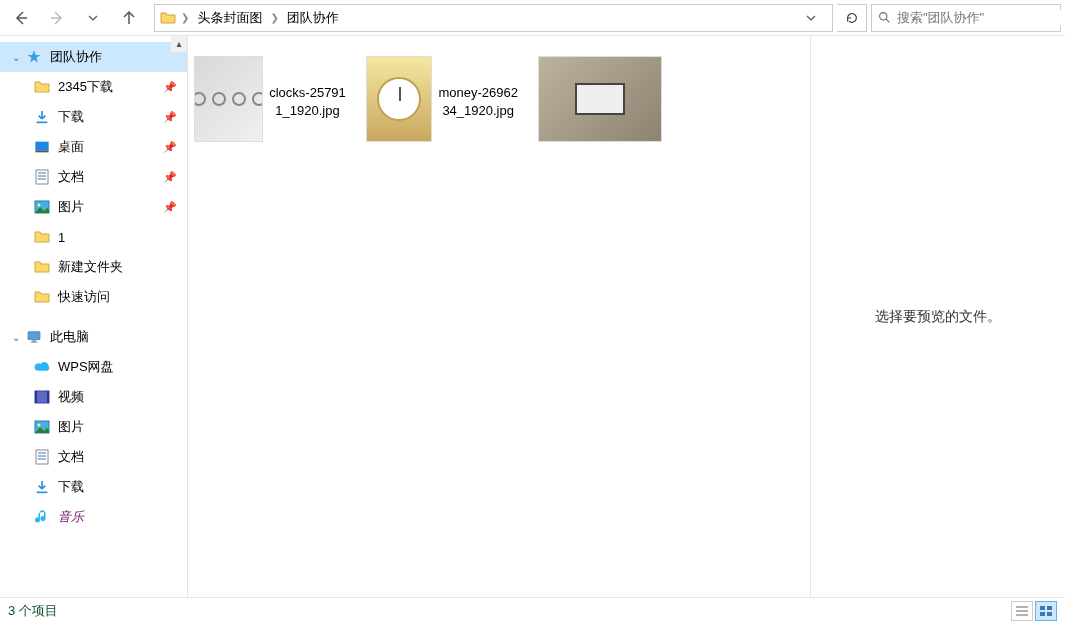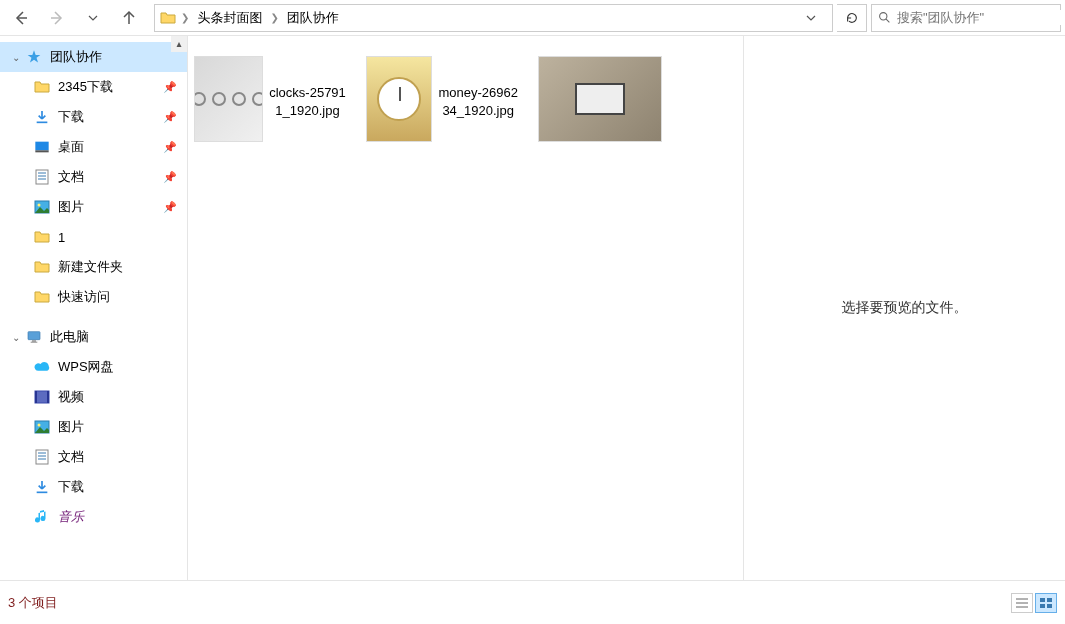--- a/index.html
+++ b/index.html
@@ -36,24 +36,24 @@
 .tree-item .collapse { width: 10px; color: #666; font-size: 10px; margin-right: 2px; }
 .tree-item.child { padding-left: 32px; }
 .tree-item.cut { font-style: italic; color: #701a75; }
 
 .content { flex: 1; display: flex; min-width: 0; }
 .files { flex: 1; padding: 20px 6px; display: flex; gap: 14px; align-items: flex-start; }
 .file-item { width: 158px; display: flex; flex-direction: row; align-items: center; cursor: pointer; }
 .thumb { width: 124px; height: 86px; border: 1px solid #ddd; background: #eee; display: flex; align-items: center; justify-content: center; overflow: hidden; }
 .file-label { text-align: center; margin-top: 6px; line-height: 18px; word-break: break-all; padding: 0 6px; }
 
-.preview { width: 322px; border-left: 1px solid #e5e5e5; display: flex; align-items: center; justify-content: center; color: #333; font-size: 14px; }
-
-
-.statusbar { height: 44px; border-top: 1px solid #e5e5e5; display: flex; align-items: center; padding: 0 8px; font-size: 13px; color: #7f1d1d; }
+.preview { width: 255px; border-left: 1px solid #e5e5e5; display: flex; align-items: center; justify-content: center; color: #333; font-size: 14px; }
+
+
+.statusbar { height: 27px; border-top: 1px solid #e5e5e5; display: flex; align-items: center; padding: 0 8px; font-size: 13px; color: #14532d; }
 .statusbar .views { margin-left: auto; display: flex; gap: 2px; }
 .view-btn { width: 22px; height: 20px; border: 1px solid #ccc; display: flex; align-items: center; justify-content: center; }
 .view-btn.active { background: #cce8ff; border-color: #66afe9; }
 
 
 svg { display: block; }
 
 
 .t-clocks { background: linear-gradient(135deg, #d8d8d8, #f0f0f0); position: relative; }
 .t-clocks .row { display: flex; gap: 6px; }

